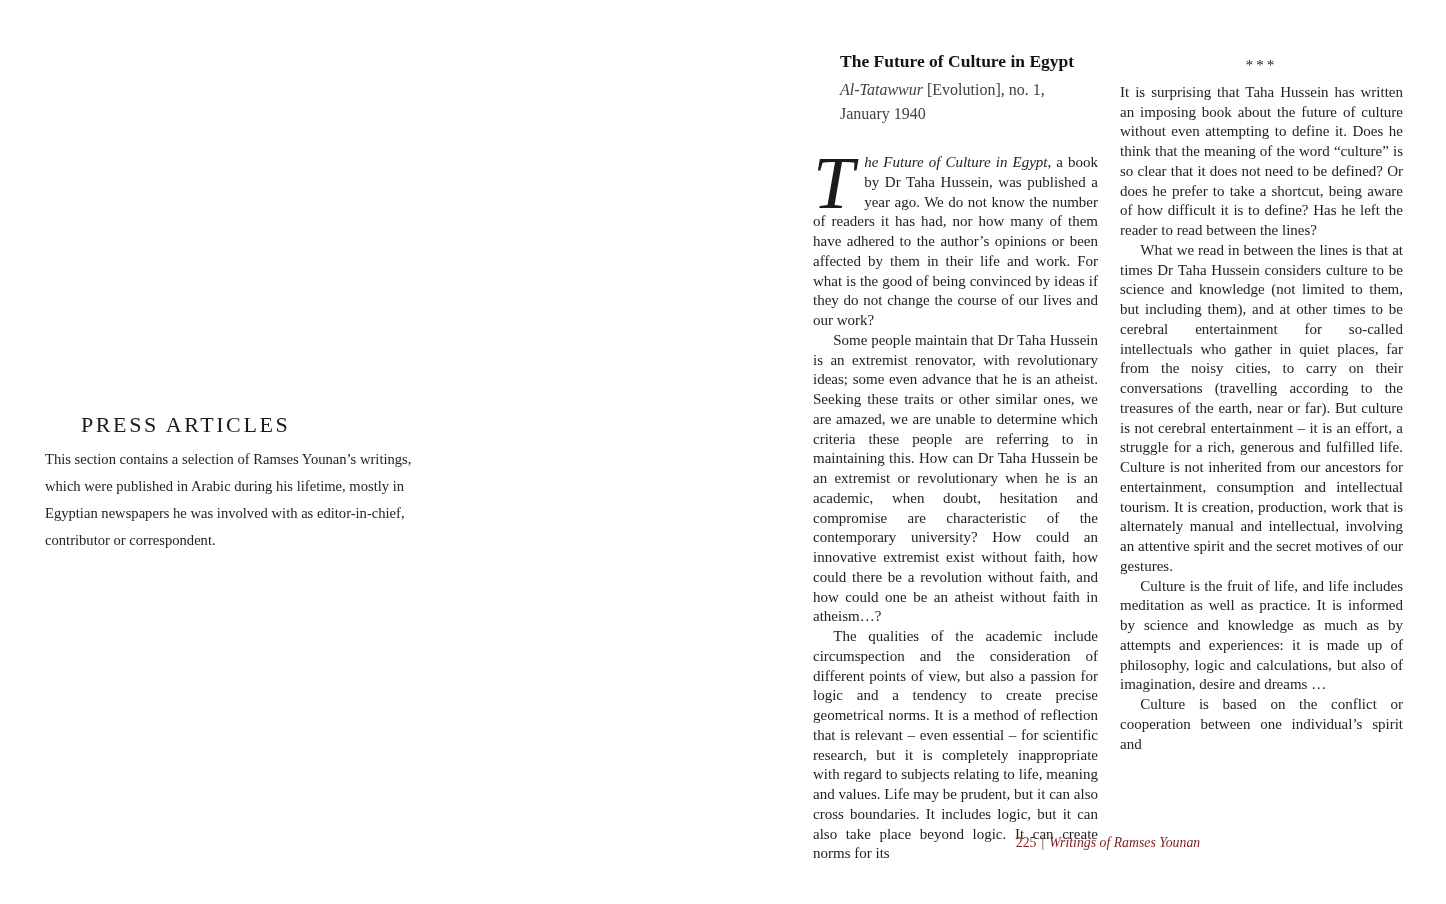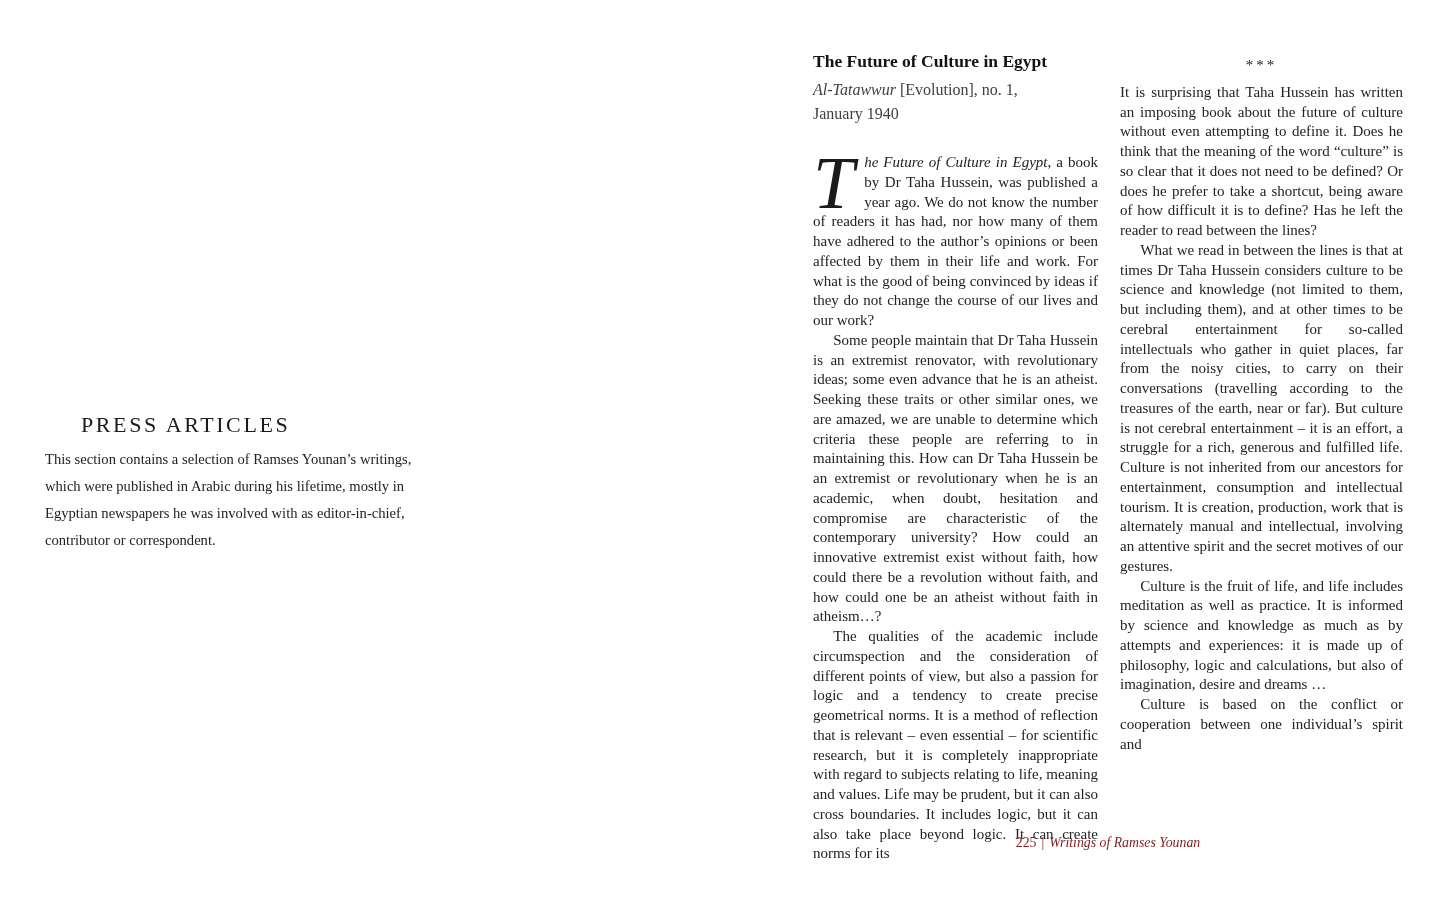--- a/index.html
+++ b/index.html
@@ -22,21 +22,21 @@
   .section-intro {
     margin-top: 8px; font-size: 14.6px; line-height: 27px;
     text-align: left; color: #242122;
   }
 
   
   .col { position: absolute; top: 50px; font-size: 15px; line-height: 19.75px; text-align: justify; }
   .col-1 { left: 813px; width: 285px; }
   .col-2 { left: 1120px; width: 283px; }
 
-  .article-head { margin-bottom: 27px; text-align: left; }
+  .article-head { margin-bottom: 27px; text-align: left; margin-left: 27px; }
   .article-title { font-size: 17.5px; font-weight: bold; line-height: 22px; color: #141213; }
   .article-source { margin-top: 6px; font-size: 16px; line-height: 24px; color: #404040; }
   .article-source em { font-style: italic; }
 
   p.body-para { text-indent: 0; }
   p.body-para.indent { text-indent: 1.35em; }
 
   .dropcap {
     float: left;
     font-style: italic;

